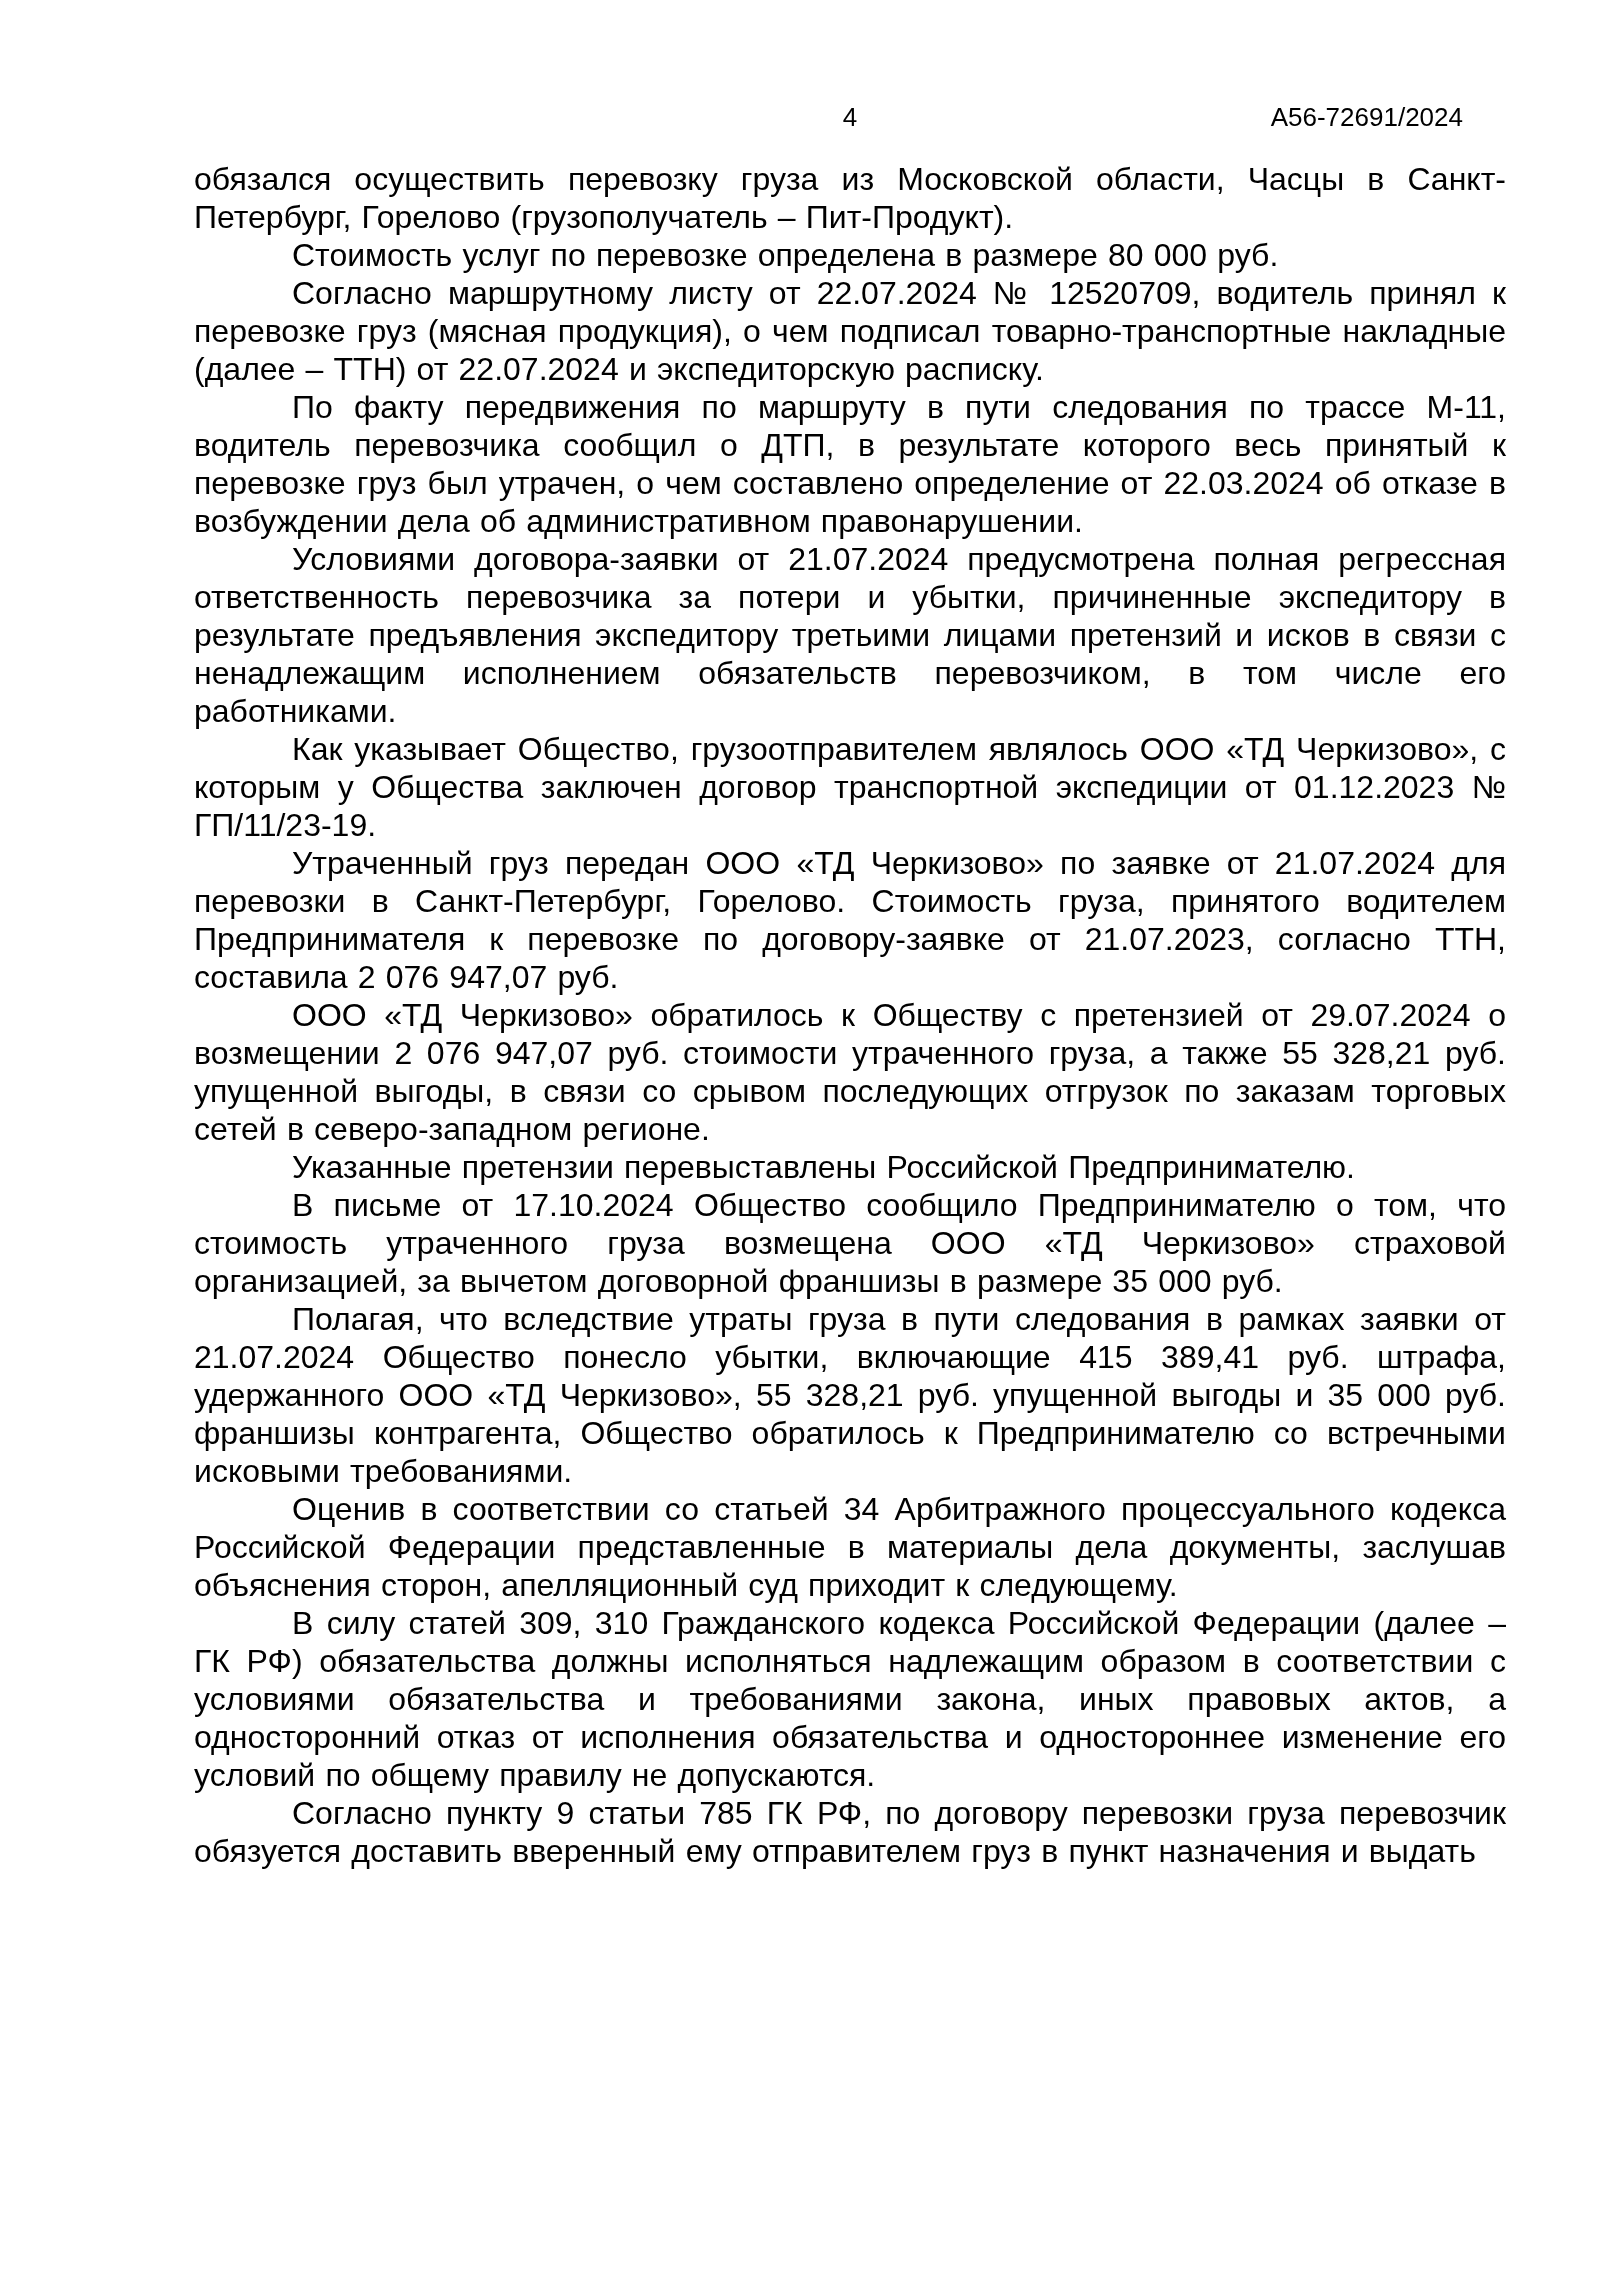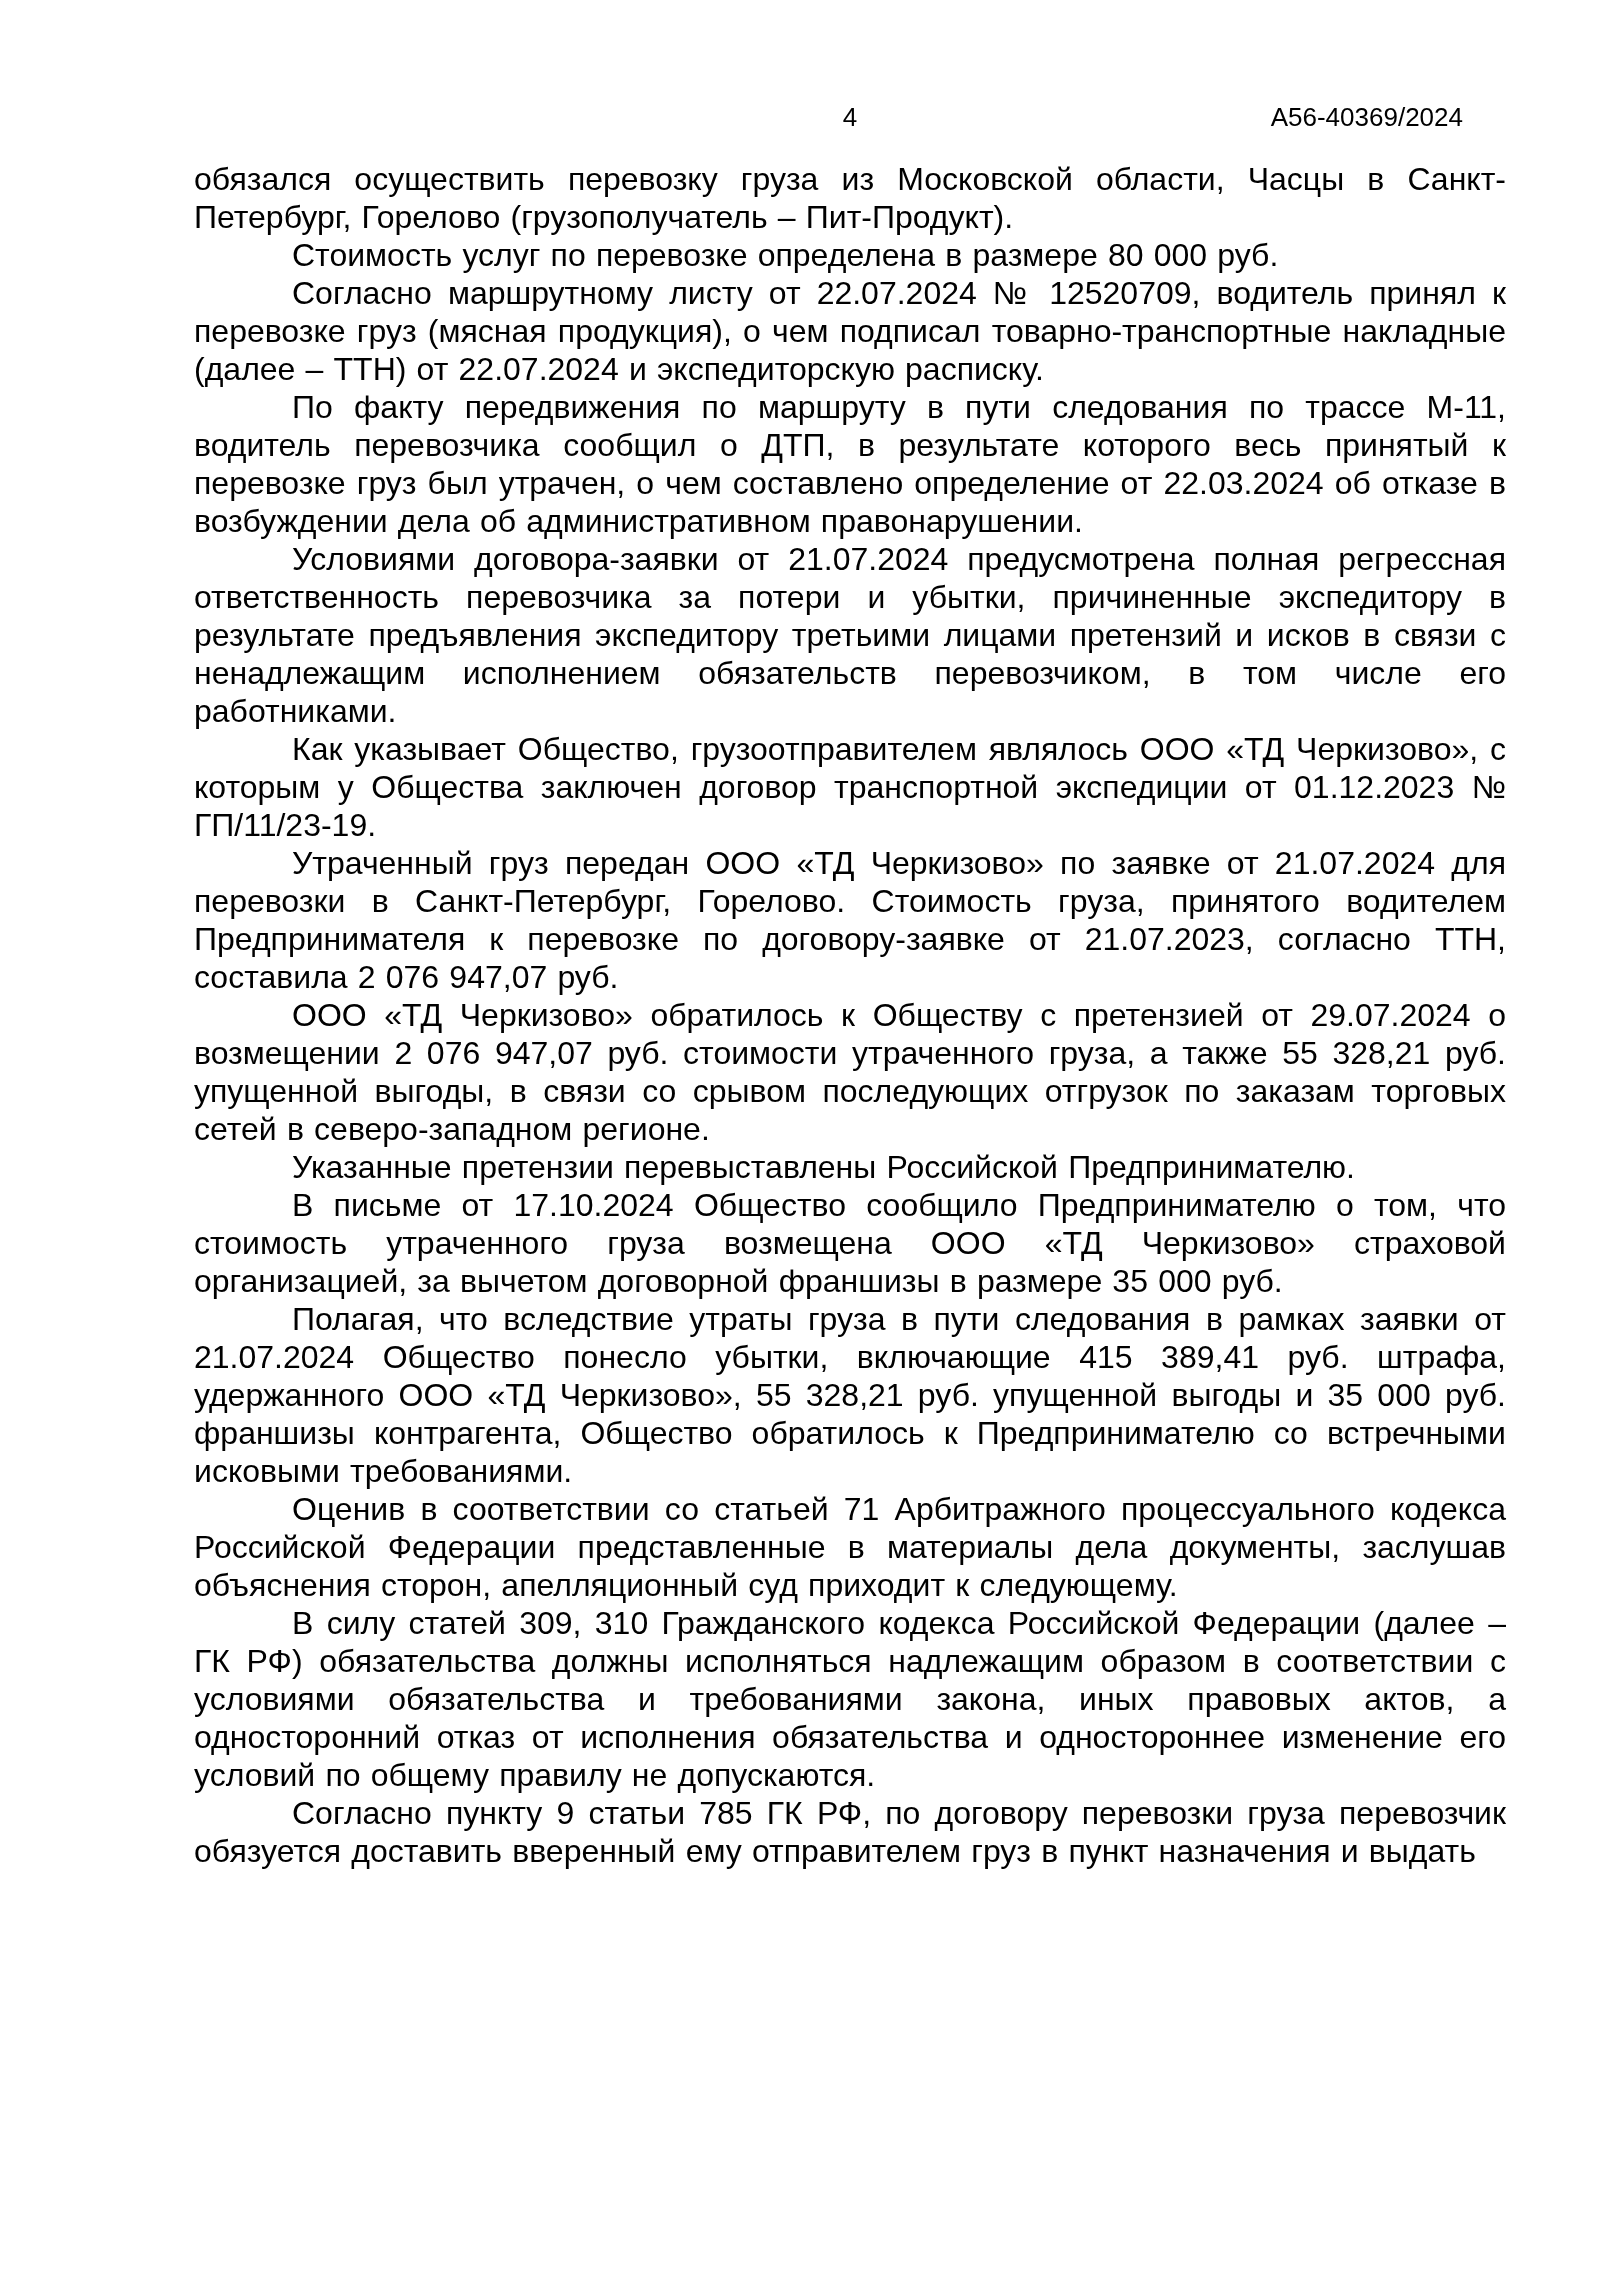--- a/index.html
+++ b/index.html
@@ -57,34 +57,34 @@
   
   .body-text p.continuation { text-indent: 0; }
 </style>
 </head>
 <body>
 
 <div class="page">
 
   <div class="page-header">
     <span class="page-num">4</span>
-    <span class="case-num">А56-40369/2024</span>
+    <span class="case-num">А56-72691/2024</span>
   </div>
 
   <div class="body-text">
     <p class="continuation">обязался осуществить перевозку груза из Московской области, Часцы в Санкт-Петербург, Горелово (грузополучатель – Пит-Продукт).</p>
     <p>Стоимость услуг по перевозке определена в размере 80&nbsp;000 руб.</p>
     <p>Согласно маршрутному листу от 22.07.2024 №&nbsp;12520709, водитель принял к перевозке груз (мясная продукция), о чем подписал товарно-транспортные накладные (далее – ТТН) от 22.07.2024 и экспедиторскую расписку.</p>
     <p>По факту передвижения по маршруту в пути следования по трассе М-11, водитель перевозчика сообщил о ДТП, в результате которого весь принятый к перевозке груз был утрачен, о чем составлено определение от 22.03.2024 об отказе в возбуждении дела об административном правонарушении.</p>
     <p>Условиями договора-заявки от 21.07.2024 предусмотрена полная регрессная ответственность перевозчика за потери и убытки, причиненные экспедитору в результате предъявления экспедитору третьими лицами претензий и исков в связи с ненадлежащим исполнением обязательств перевозчиком, в том числе его работниками.</p>
     <p>Как указывает Общество, грузоотправителем являлось ООО «ТД Черкизово», с которым у Общества заключен договор транспортной экспедиции от 01.12.2023 № ГП/11/23-19.</p>
     <p>Утраченный груз передан ООО «ТД Черкизово» по заявке от 21.07.2024 для перевозки в Санкт-Петербург, Горелово. Стоимость груза, принятого водителем Предпринимателя к перевозке по договору-заявке от 21.07.2023, согласно ТТН, составила 2&nbsp;076&nbsp;947,07 руб.</p>
     <p>ООО «ТД Черкизово» обратилось к Обществу с претензией от 29.07.2024 о возмещении 2&nbsp;076&nbsp;947,07 руб. стоимости утраченного груза, а также 55&nbsp;328,21 руб. упущенной выгоды, в связи со срывом последующих отгрузок по заказам торговых сетей в северо-западном регионе.</p>
     <p>Указанные претензии перевыставлены Российской Предпринимателю.</p>
     <p>В письме от 17.10.2024 Общество сообщило Предпринимателю о том, что стоимость утраченного груза возмещена ООО «ТД Черкизово» страховой организацией, за вычетом договорной франшизы в размере 35&nbsp;000 руб.</p>
     <p>Полагая, что вследствие утраты груза в пути следования в рамках заявки от 21.07.2024 Общество понесло убытки, включающие 415&nbsp;389,41 руб. штрафа, удержанного ООО «ТД Черкизово», 55&nbsp;328,21 руб. упущенной выгоды и 35&nbsp;000 руб. франшизы контрагента, Общество обратилось к Предпринимателю со встречными исковыми требованиями.</p>
-    <p>Оценив в соответствии со статьей 71 Арбитражного процессуального кодекса Российской Федерации представленные в материалы дела документы, заслушав объяснения сторон, апелляционный суд приходит к следующему.</p>
+    <p>Оценив в соответствии со статьей 34 Арбитражного процессуального кодекса Российской Федерации представленные в материалы дела документы, заслушав объяснения сторон, апелляционный суд приходит к следующему.</p>
     <p>В силу статей 309, 310 Гражданского кодекса Российской Федерации (далее – ГК РФ) обязательства должны исполняться надлежащим образом в соответствии с условиями обязательства и требованиями закона, иных правовых актов, а односторонний отказ от исполнения обязательства и одностороннее изменение его условий по общему правилу не допускаются.</p>
     <p>Согласно пункту 9 статьи 785 ГК РФ, по договору перевозки груза перевозчик обязуется доставить вверенный ему отправителем груз в пункт назначения и выдать</p>
   </div>
 
 </div>
 
 
 </body></html>

